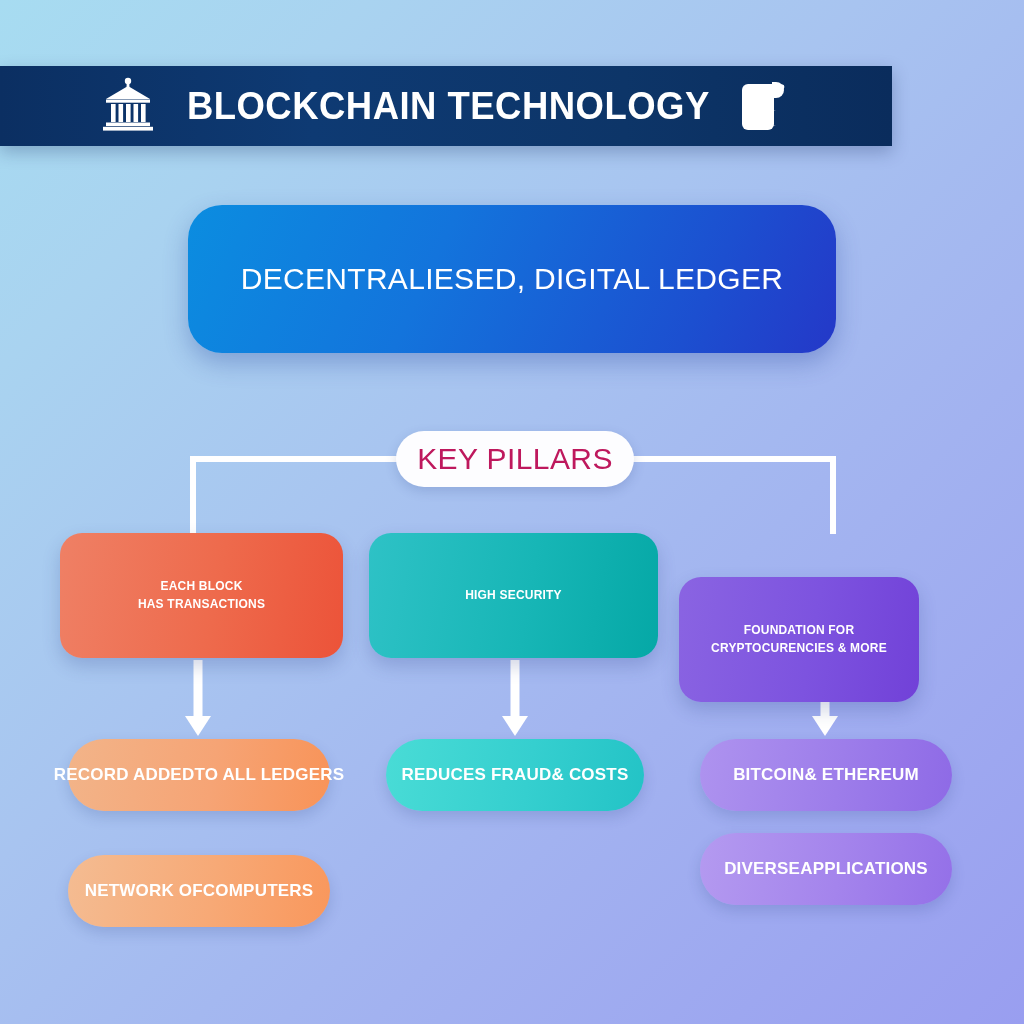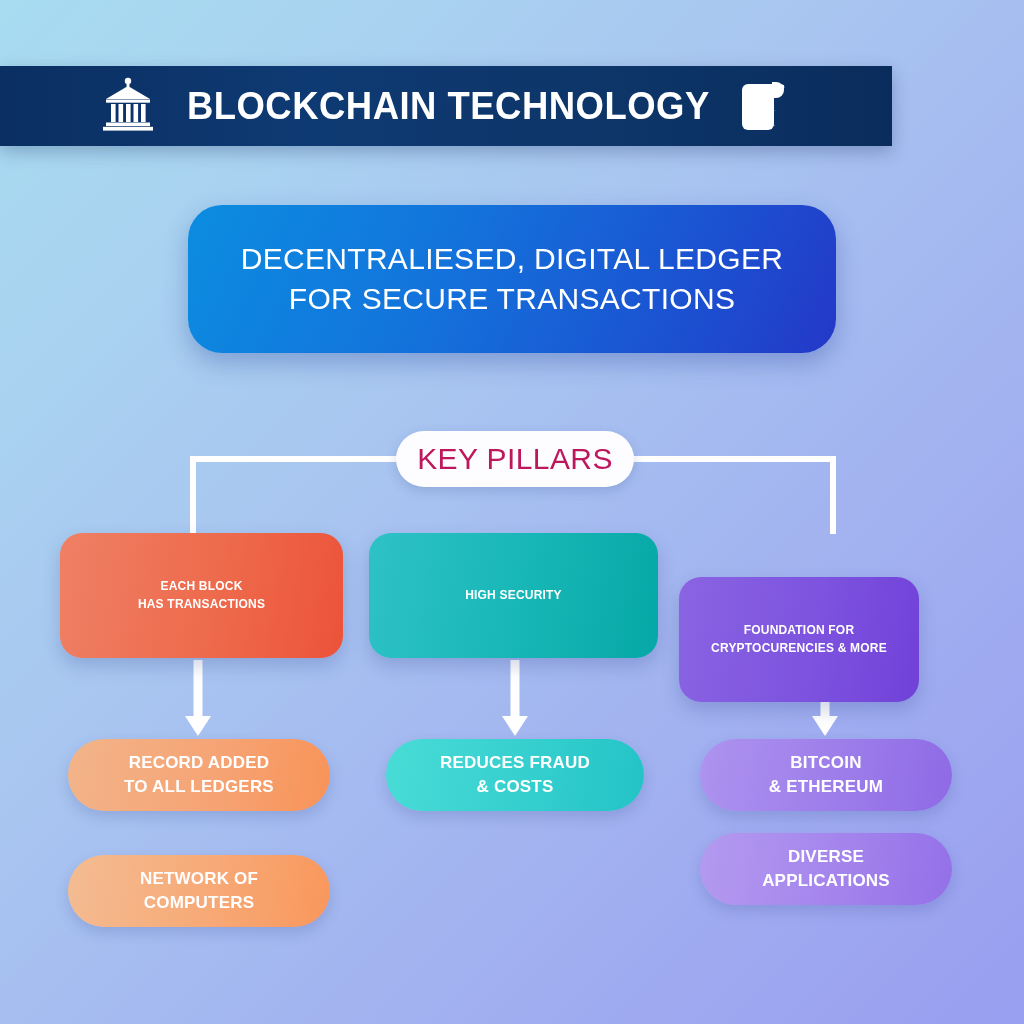--- a/index.html
+++ b/index.html
@@ -165,21 +165,21 @@
     border-right:13px solid transparent;
     border-top:20px solid #ffffff;
   }
 
   
   .sub-pill {
     position:absolute;
     height:72px;
     border-radius:36px;
     display:flex;
-    flex-direction:column;
+    flex-direction:row;
     align-items:center;
     justify-content:center;
     box-shadow:0 6px 14px rgba(40,60,130,0.18);
     z-index:2;
   }
   .sub-line {
     color:#ffffff;
     font-size:17px;
     font-weight:bold;
     line-height:1.4;
@@ -229,21 +229,20 @@
         <path d="M6 6 h26 a6 6 0 0 1 0 0 v40 a6 6 0 0 1 -6 6 h-20 a6 6 0 0 1 -6 -6 v-34 a6 6 0 0 1 6 -6 z" fill="#ffffff"></path>
         <path d="M34 4 a8 8 0 0 1 0 16 h-4 v-16 z" fill="#ffffff"></path>
         <path d="M34 32 a8 8 0 0 0 0 16 h-4 v-16 z" fill="#ffffff"></path>
         <circle cx="40" cy="9" r="2.4" fill="#ffffff"></circle>
       </svg>
     </span>
   </div>
 
   <div class="hero-banner">
     <div class="hero-line">DECENTRALIESED, DIGITAL LEDGER</div>
-    <div class="hero-line">FOR SECURE TRANSACTIONS</div>
   </div>
 
   <div class="bracket">
     <div class="bracket-h-left"></div>
     <div class="bracket-h-right"></div>
     <div class="bracket-v left"></div>
     <div class="bracket-v right"></div>
   </div>
 
   <div class="key-pillars">

